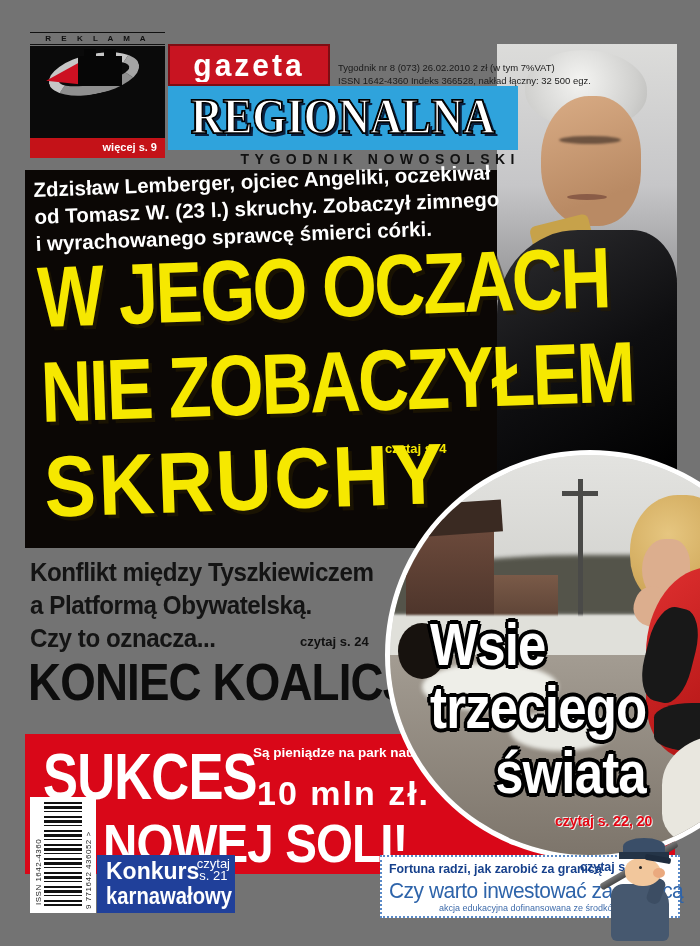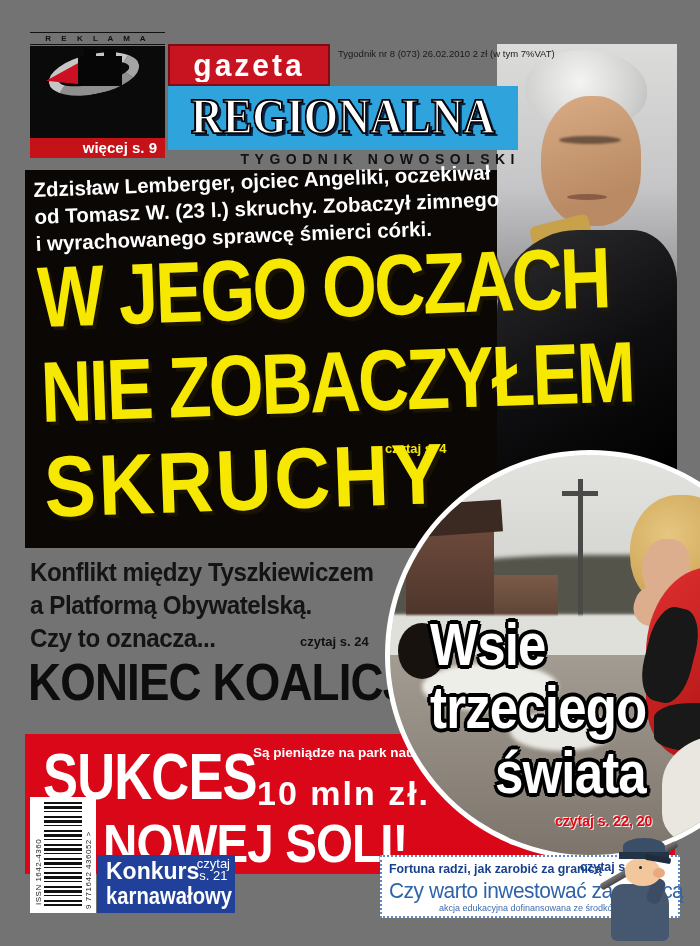--- a/index.html
+++ b/index.html
@@ -17,28 +17,28 @@
   .bat-wedge { position:absolute; left:6px; top:18px; width:0; height:0;
                border-top:10px solid transparent; border-bottom:14px solid transparent; border-right:38px solid #cc1022; transform:rotate(-14deg); }
   .bat-core { position:absolute; left:38px; top:8px; width:44px; height:30px; background:#060606; }
   .bat-bump1 { position:absolute; left:44px; top:1px; width:12px; height:10px; background:#060606; }
   .bat-bump2 { position:absolute; left:64px; top:1px; width:12px; height:10px; background:#060606; }
   .batcar-name { position:absolute; left:0; top:50px; width:100%; text-align:center; color:#fff;
                  font-weight:bold; font-size:25px; letter-spacing:1px; }
   .batcar-sub { position:absolute; left:0; top:75px; width:100%; text-align:center; color:#fff;
                 font-weight:bold; font-size:17px; }
   .batcar-more { position:absolute; left:0; bottom:0; width:100%; height:20px; background:#c41218;
-                 color:#fff; font-weight:bold; font-size:15px; text-align:right; padding-right:8px; line-height:19px; }
+                 color:#fff; font-weight:bold; font-size:11px; text-align:right; padding-right:8px; line-height:19px; }
 
   
   .gazeta-box { left:168px; top:44px; width:162px; height:42px; background:#c81421; border:2px solid #7e0d13;
                 z-index:3; text-align:center; }
   .gazeta-word { color:#fff; font-weight:bold; font-size:30px; letter-spacing:3px; line-height:38px;
                  display:inline-block; transform:scaleY(1.05); }
-  .issue-info { left:338px; top:47px; z-index:3; font-size:9.5px; color:#1a1a1a; line-height:13px; }
+  .issue-info { left:338px; top:61px; z-index:3; font-size:9.5px; color:#1a1a1a; line-height:13px; }
   .blue-box { left:168px; top:86px; width:350px; height:64px; background:#2fa3dc; z-index:3; text-align:center; overflow:hidden; }
   .masthead-title { font-family:"Liberation Serif", serif; font-weight:bold; font-size:45px; color:#fff;
                     line-height:60px; display:inline-block; transform:scaleY(1.12) scaleX(0.98);
                     -webkit-text-stroke:1.3px #000;
                     text-shadow:3px 3px 0 #0a1f3d, -1px -1px 0 #000, 1px -1px 0 #000, -1px 1px 0 #000, 1px 1px 0 #000; }
   .tygodnik { left:168px; top:151px; width:352px; text-align:right; font-size:14px; font-weight:bold;
               letter-spacing:5.5px; color:#111; z-index:3; }
 
   
   .man-photo { left:497px; top:44px; width:180px; height:505px; z-index:2;
@@ -171,20 +171,21 @@
       <div class="bat-bump2"></div>
     </div>
     <div class="batcar-more">więcej s. 9</div>
   </div>
 
   <div class="abs gazeta-box">
     <span class="gazeta-word">gazeta</span>
   </div>
   <div class="abs issue-info">
     <div>Tygodnik nr 8 (073) 26.02.2010  2 zł (w tym 7%VAT)</div>
+    <div>ISSN 1642-4360 Indeks 366528, nakład łączny: 32 500 egz.</div>
   </div>
   <div class="abs blue-box">
     <span class="masthead-title">REGIONALNA</span>
   </div>
   <div class="abs tygodnik">TYGODNIK NOWOSOLSKI</div>
 
   <div class="abs black-box"></div>
   <div class="abs man-photo">
     <div class="man-hair"></div>
     <div class="man-face"></div>

